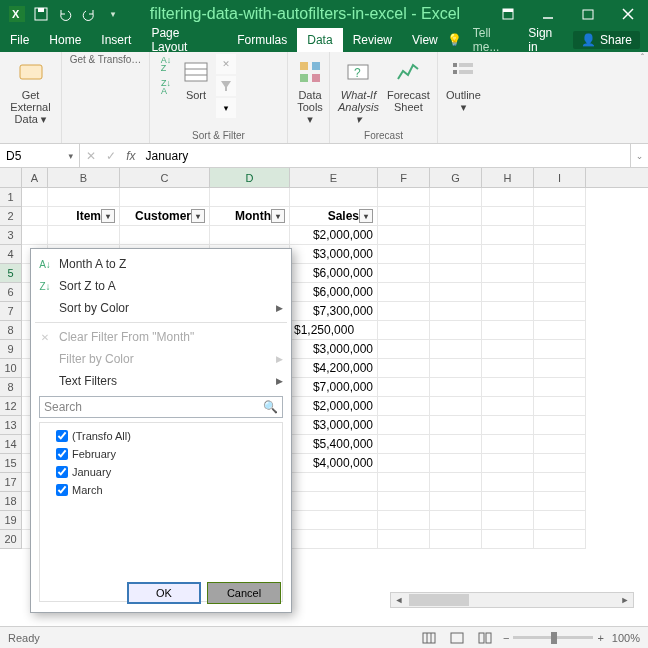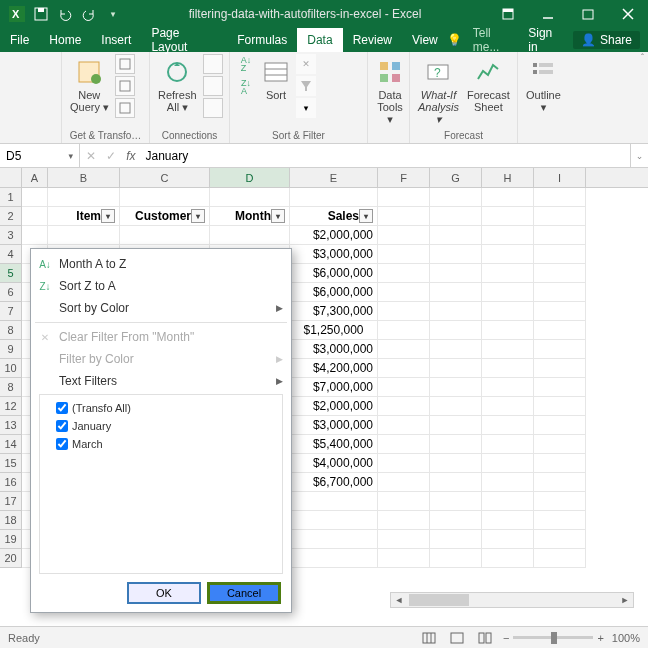--- a/index.html
+++ b/index.html
@@ -2,21 +2,21 @@
 <html><head>
 <meta charset="utf-8">
 <style>
 * { box-sizing: border-box; margin: 0; padding: 0; font-family: "Segoe UI", Arial, sans-serif; }
 body { background: #fff; width: 648px; height: 648px; overflow: hidden; position: relative; font-size: 12px; }
 
 
 .titlebar { height: 28px; background: #0f6e3c; color: #fff; display: flex; align-items: center; }
 .titlebar .qat { display: flex; align-items: center; gap: 6px; padding-left: 8px; }
 .titlebar .qat .ico { width: 18px; height: 18px; display: inline-flex; align-items: center; justify-content: center; }
-.titlebar .title { flex: 1; text-align: center; font-size: 12px; color: #e5e5e5; }
+.titlebar .title { flex: 1; text-align: center; font-size: 16px; color: #86efac; }
 .titlebar .winctl { display: flex; }
 .titlebar .winctl div { width: 40px; height: 28px; display: flex; align-items: center; justify-content: center; }
 
 
 .tabs { height: 24px; background: #0f6e3c; display: flex; align-items: stretch; color: #fff; font-size: 12px; }
 .tabs .tab { padding: 0 10px; display: flex; align-items: center; cursor: pointer; }
 .tabs .tab.active { background: #fff; color: #0f6e3c; }
 .tabs .spacer { flex: 1; }
 .tabs .right { display: flex; align-items: center; gap: 10px; padding-right: 8px; }
 .tabs .right .tell { color: #b9dfc6; }
@@ -65,21 +65,21 @@
 .fmenu .mi .arr { margin-left: auto; color: #666; font-size: 9px; }
 .fmenu .sep { height: 1px; background: #e0e0e0; margin: 3px 4px; }
 .fmenu .srch { margin: 4px 8px; height: 22px; border: 1px solid #adb5bd; display: flex; align-items: center; padding: 0 4px; color:#888;}
 .fmenu .srch .mg { margin-left:auto; color:#4a7ab0;}
 .fmenu .tree { margin: 2px 8px; border: 1px solid #e0e0e0; height: 180px; padding: 4px; overflow:auto;}
 .fmenu .tree .ti { display: flex; align-items: center; height: 18px; font-size: 11px; gap: 4px; padding-left: 12px; color:#333;}
 .fmenu .tree .ti input { width: 12px; height: 12px; }
 .fmenu .btns { position:absolute; bottom:8px; right:10px; display: flex; gap: 6px; }
 .fmenu .btns button { width: 74px; height: 22px; font-size: 11px; }
 .fmenu .btns .ok { border: 2px solid #3a79b7; background:#eef;}
-.fmenu .btns .cn { border: 3px solid #4d7c0f; background:#3b82f6;}
+.fmenu .btns .cn { border: 1px solid #4d7c0f; background:#a3a3a3;}
 
 
 .status { position: absolute; bottom: 0; left: 0; right: 0; height: 22px; background: #f3f3f3; border-top: 1px solid #d0d0d0; display: flex; align-items: center; font-size: 11px; color: #666; padding: 0 8px; gap: 8px; }
 .status .flex { flex: 1; }
 .status .vbtn { width:20px; height:16px; border:1px solid transparent; display:flex;align-items:center;justify-content:center;}
 .status .zoom { display:flex; align-items:center; gap:4px;}
 .status .slider { width:80px; height:3px; background:#ccc; position:relative;}
 .status .slider .th { position:absolute; left:38px; top:-4px; width:6px; height:12px; background:#888;}
 
 
@@ -163,73 +163,35 @@
     <span>Sign in</span>
     <span class="share">
         <span>👤</span>
         <span>Share</span>
       </span>
   </div>
 </div>
 
 <div class="ribbon">
   <div class="rgroup" style="width:62px;">
-    <div class="lab">&nbsp;</div>
-  </div>
-  <div class="rgroup" style="width:88px;">
     <div class="ctrls">
-      <div class="rbtn">
+        <div class="rbtn">
           <div class="ic">
             <svg width="26" height="26">
-              <rect x="3" y="3" width="20" height="20" fill="#fdebc8" stroke="#d8a54a"></rect>
-              <circle cx="20" cy="20" r="5" fill="#6aa84f"></circle>
+              <rect x="2" y="6" width="22" height="14" rx="2" fill="#fdebc8" stroke="#d8a54a"></rect>
             </svg>
           </div>
-          <span style="white-space:pre-line;">New
-Query ▾</span>
-        </div>
-      <div class="stack">
-        <div class="mini">
-            <svg width="12" height="12">
-              <rect x="1" y="1" width="10" height="10" fill="none" stroke="#888"></rect>
-            </svg>
-          </div>
-        <div class="mini">
-            <svg width="12" height="12">
-              <rect x="1" y="1" width="10" height="10" fill="none" stroke="#888"></rect>
-            </svg>
-          </div>
-        <div class="mini">
-            <svg width="12" height="12">
-              <rect x="1" y="1" width="10" height="10" fill="none" stroke="#888"></rect>
-            </svg>
-          </div>
-      </div>
-    </div>
+          <span style="white-space:pre-line;">Get External
+Data ▾</span>
+        </div>
+      </div>
+    <div class="lab">&nbsp;</div>
+  </div>
+  <div class="rgroup" style="width:88px;">
     <div class="lab">Get &amp; Transfo…</div>
-  </div>
-  <div class="rgroup" style="width:80px;">
-    <div class="ctrls">
-      <div class="rbtn">
-          <div class="ic">
-            <svg width="26" height="26">
-              <circle cx="13" cy="13" r="9" fill="none" stroke="#4a8" stroke-width="2"></circle>
-              <path d="M13 4 L16 7 L10 7 Z" fill="#4a8"></path>
-            </svg>
-          </div>
-          <span style="white-space:pre-line;">Refresh
-All ▾</span>
-        </div>
-      <div class="stack">
-        <div class="mini"></div>
-          <div class="mini"></div>
-          <div class="mini"></div>
-      </div>
-    </div>
-    <div class="lab">Connections</div>
   </div>
   <div class="rgroup" style="width:138px;">
     <div class="ctrls">
       <div class="stack" style="gap:3px;">
         <div class="sicon">
             <div class="az" style="color:#4a7;">A↓<br>Z</div>
           </div>
         <div class="sicon">
             <div class="az" style="color:#4a7;">Z↓<br>A</div>
           </div>
@@ -440,21 +402,21 @@
         <div class="cell" style="width: 52px;"></div>
         <div class="cell" style="width: 52px;"></div>
         <div class="cell" style="width: 52px;"></div>
       </div>
       <div class="row">
         <div class="rowhead">8</div>
         <div class="cell" style="width: 26px;"></div>
         <div class="cell" style="width: 72px;"></div>
         <div class="cell" style="width: 90px;"></div>
         <div class="cell" style="width: 80px;"></div>
-        <div class="cell" style="width: 88px; text-align: center;">$1,250,000</div>
+        <div class="cell" style="width: 88px; text-align: left;">$1,250,000</div>
         <div class="cell" style="width: 52px;"></div>
         <div class="cell" style="width: 52px;"></div>
         <div class="cell" style="width: 52px;"></div>
         <div class="cell" style="width: 52px;"></div>
       </div>
       <div class="row">
         <div class="rowhead">9</div>
         <div class="cell" style="width: 26px;"></div>
         <div class="cell" style="width: 72px;"></div>
         <div class="cell" style="width: 90px;"></div>
@@ -525,32 +487,20 @@
         <div class="cell" style="width: 52px;"></div>
         <div class="cell" style="width: 52px;"></div>
       </div>
       <div class="row">
         <div class="rowhead">15</div>
         <div class="cell" style="width: 26px;"></div>
         <div class="cell" style="width: 72px;"></div>
         <div class="cell" style="width: 90px;"></div>
         <div class="cell" style="width: 80px;"></div>
         <div class="cell" style="width: 88px; text-align: right;">$4,000,000</div>
-        <div class="cell" style="width: 52px;"></div>
-        <div class="cell" style="width: 52px;"></div>
-        <div class="cell" style="width: 52px;"></div>
-        <div class="cell" style="width: 52px;"></div>
-      </div>
-      <div class="row">
-        <div class="rowhead">16</div>
-        <div class="cell" style="width: 26px;"></div>
-        <div class="cell" style="width: 72px;"></div>
-        <div class="cell" style="width: 90px;"></div>
-        <div class="cell" style="width: 80px;"></div>
-        <div class="cell" style="width: 88px; text-align: right;">$6,700,000</div>
         <div class="cell" style="width: 52px;"></div>
         <div class="cell" style="width: 52px;"></div>
         <div class="cell" style="width: 52px;"></div>
         <div class="cell" style="width: 52px;"></div>
       </div>
       <div class="row">
         <div class="rowhead">17</div>
         <div class="cell" style="width: 26px;"></div>
         <div class="cell" style="width: 72px;"></div>
         <div class="cell" style="width: 90px;"></div>
@@ -625,24 +575,32 @@
       <span>Clear Filter From "Month"</span>
     </div>
   <div class="mi dis">
       <span>Filter by Color</span>
       <span class="arr" style="color:#ccc;">▶</span>
     </div>
   <div class="mi">
       <span>Text Filters</span>
       <span class="arr">▶</span>
     </div>
+  <div class="srch">
+      <span>Search</span>
+      <span class="mg">🔍</span>
+    </div>
   <div class="tree" id="ftree">
       <div class="ti">
         <input type="checkbox" checked="" style="">
         <span>(Transfo All)</span>
+      </div>
+      <div class="ti">
+        <input type="checkbox" checked="" style="">
+        <span>February</span>
       </div>
       <div class="ti">
         <input type="checkbox" checked="" style="">
         <span>January</span>
       </div>
       <div class="ti">
         <input type="checkbox" checked="" style="">
         <span>March</span>
       </div>
     </div>

